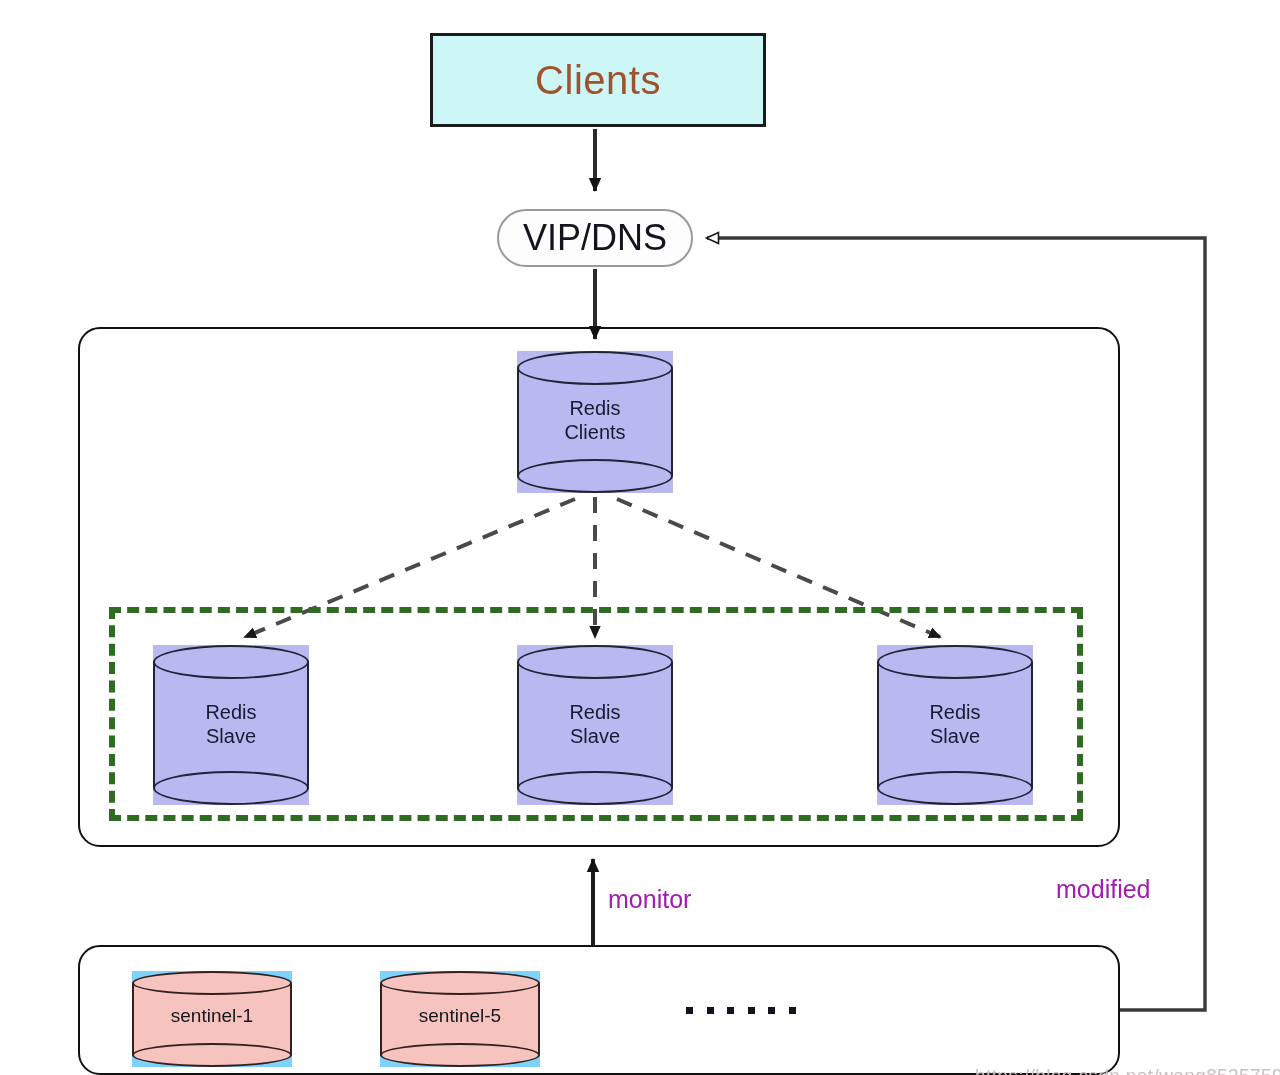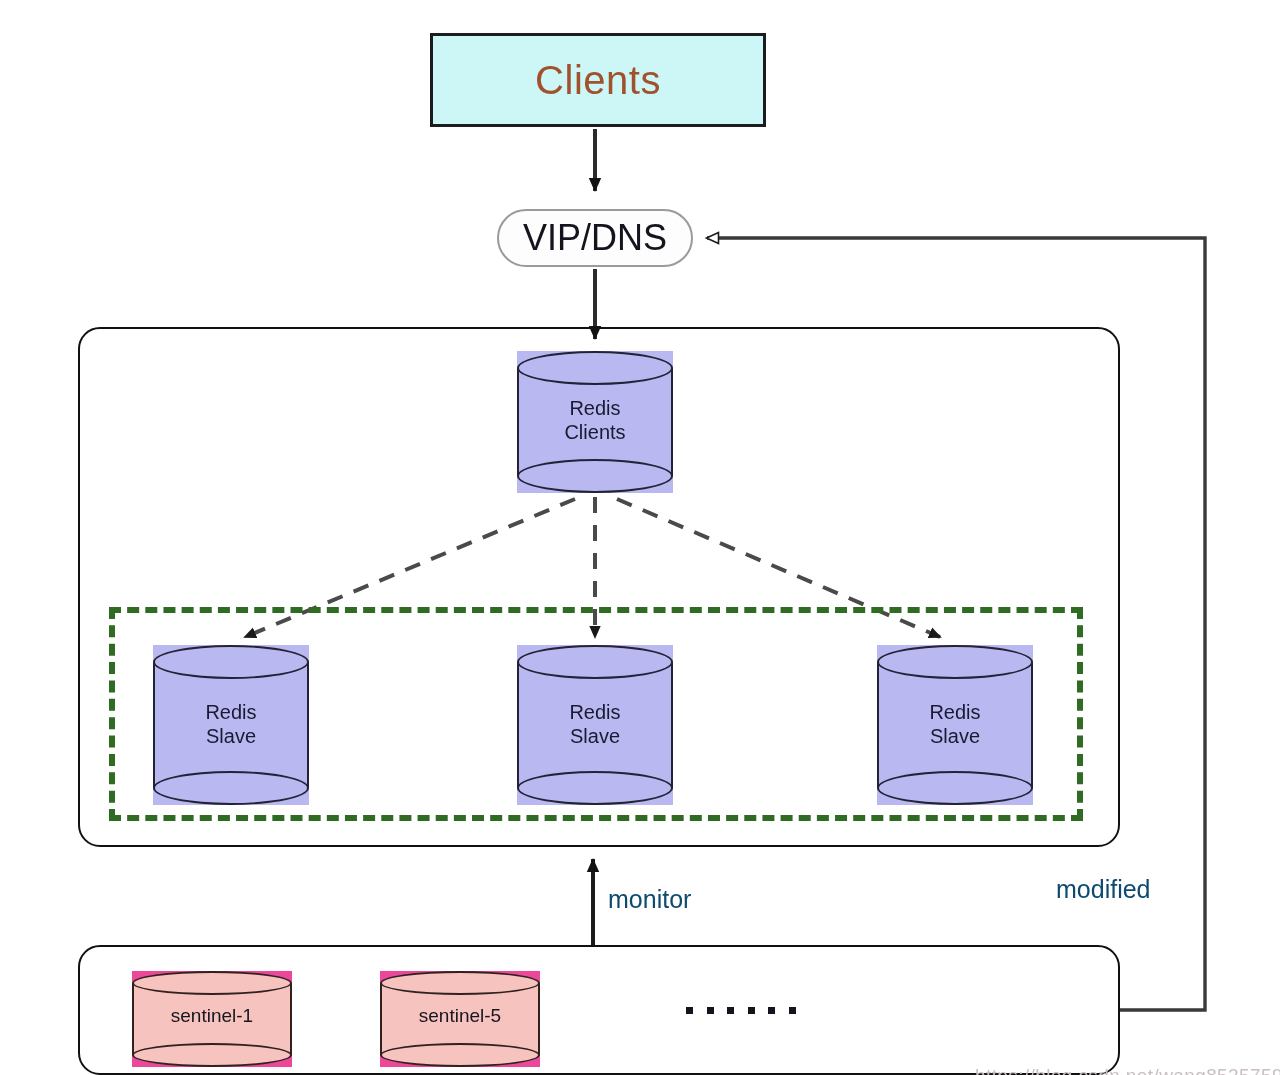--- a/index.html
+++ b/index.html
@@ -64,21 +64,21 @@
   .cyl .txt{
     position:absolute;left:0;right:0;
     text-align:center;line-height:1.18;
     color:#1a1a33;z-index:5;
   }
 
   
   .redis{background:#b9b8f0;}
   .redis .body,.redis .top,.redis .bottom{background:#b9b8f0;}
   
-  .sent{background:#ec4899;}
+  .sent{background:#7dd3fc;}
   .sent .body,.sent .top,.sent .bottom{background:#f6c3bf;}
   .sent .body,.sent .top,.sent .bottom{border-color:#332120;}
   .sent .txt{color:#17171f;}
 
   
   .cyl-master{left:517px;top:332px;width:156px;height:142px;}
   .cyl-master .top{height:34px;}
   .cyl-master .body{top:17px;bottom:17px;}
   .cyl-master .bottom{height:34px;}
   .cyl-master .txt{top:46px;font-size:20px;}
@@ -104,21 +104,21 @@
   .sent-n{left:905px;}
 
   
   .ellipsis{
     left:686px;top:976px;width:110px;height:30px;
     display:flex;align-items:center;justify-content:space-between;
   }
   .ellipsis i{display:block;width:7px;height:7px;background:#14141c;}
 
   
-  .edge-label{position:absolute;font-size:25px;color:#0c4a6e;line-height:1;}
+  .edge-label{position:absolute;font-size:25px;color:#a21caf;line-height:1;}
   .lbl-monitor{left:608px;top:868px;}
   .lbl-modified{left:1056px;top:858px;text-align:center;}
 
   
   .watermark{
     position:absolute;left:975px;top:1046px;
     font-size:19px;color:#c9bfc4;letter-spacing:.4px;
     white-space:nowrap;user-select:none;
   }
 </style>

